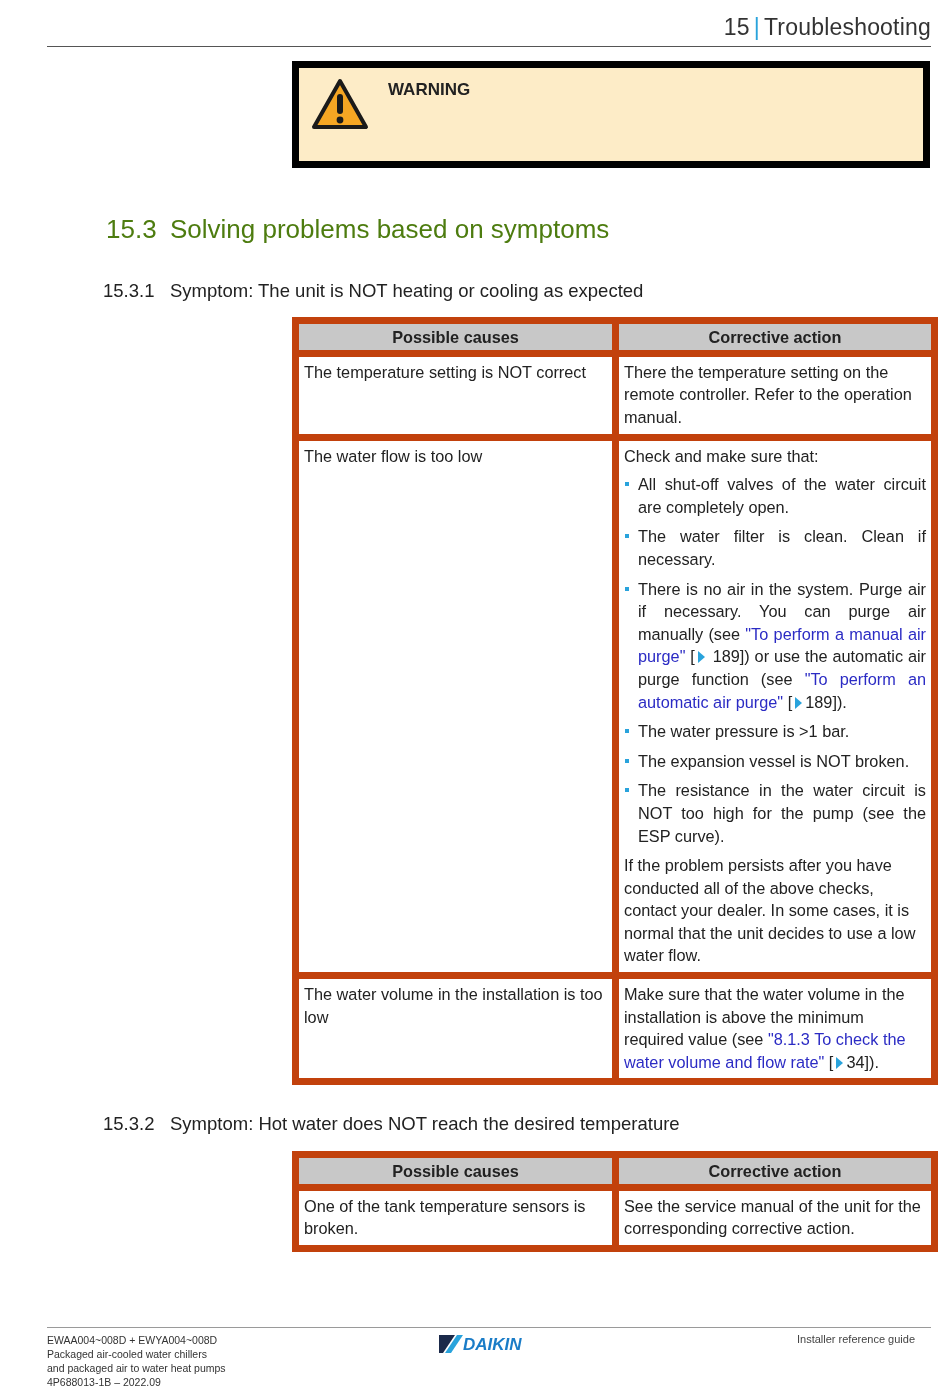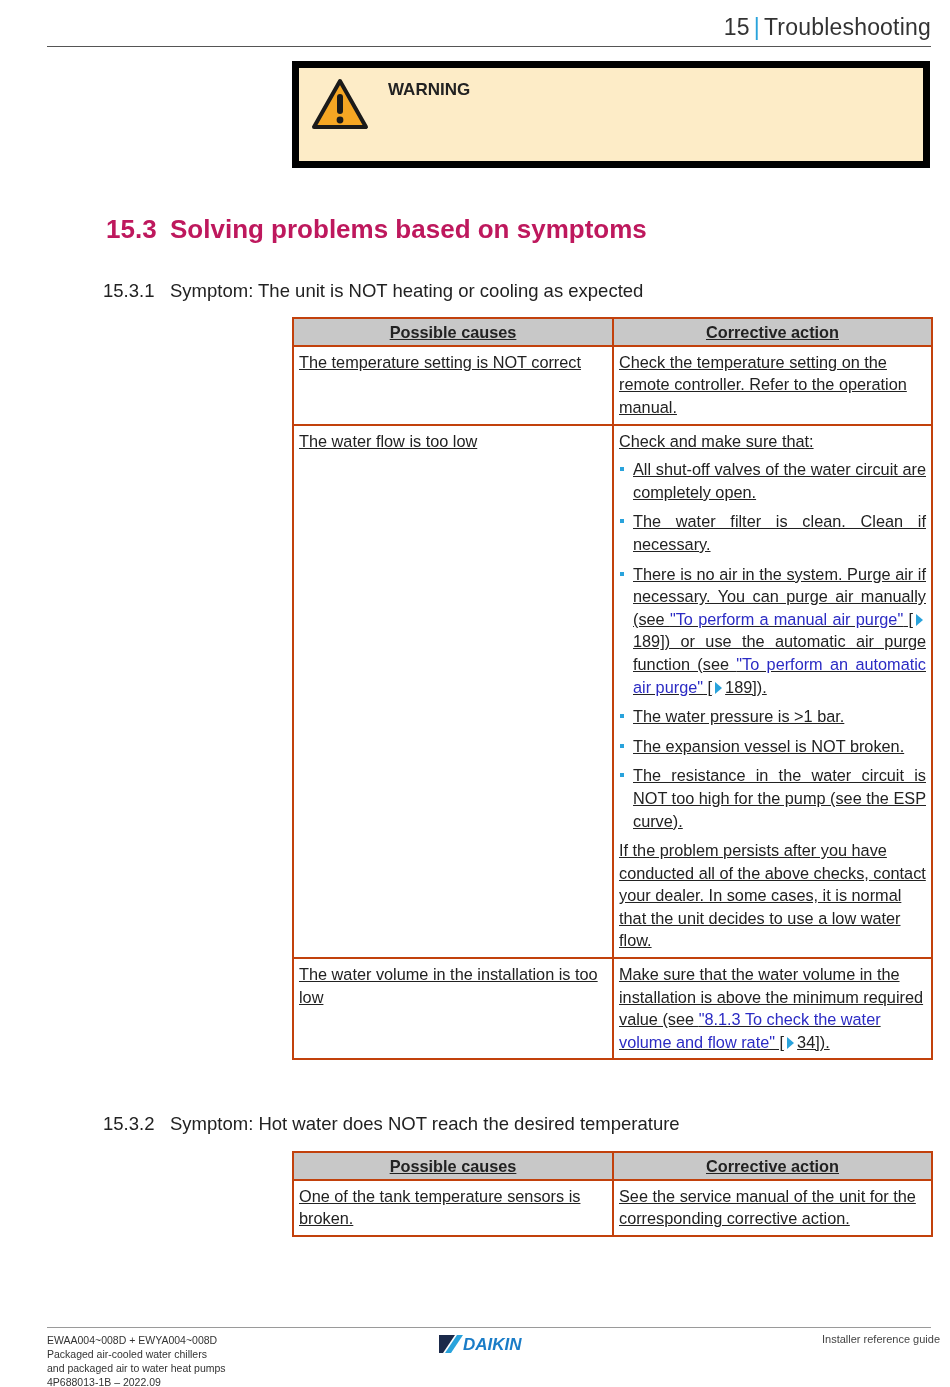--- a/index.html
+++ b/index.html
@@ -27,38 +27,37 @@
       position: absolute; left: 89px; top: 12px;
       font-size: 17px; font-weight: bold; color: #222;
     }
     .warning-text {
       position: absolute; left: 89px; top: 40px; width: 534px;
       font-size: 13.4px; line-height: 19.5px; text-align: justify; color: #333;
     }
 
     .h2 {
       position: absolute; left: 106px; top: 214px;
-      font-size: 26px; color: #be185d; font-weight: bold;
+      font-size: 26px; color: #4d7c0f; font-weight: normal;
     }
     .h2 .num { display: inline-block; width: 64px; }
     .h3 {
       position: absolute; left: 103px;
       font-size: 18.5px; color: #222; font-weight: normal;
     }
     .h3 .num { display: inline-block; width: 67px; }
 
     table.trouble {
       position: absolute; left: 292px; width: 639px;
       border-collapse: collapse; table-layout: fixed;
       font-size: 16.3px; line-height: 22.6px; color: #222;
     }
     table.trouble th, table.trouble td {
-      border: 2px solid #c2410c; vertical-align: top;
+      border: 7px solid #c2410c; vertical-align: top;
       padding: 4px 5px 5px 5px;
-      text-decoration: underline;
     }
     table.trouble th {
       background: #c8c8c8; font-weight: bold; text-align: center;
       padding: 2px 5px 1px 5px;
     }
     table.trouble col.c1 { width: 320px; }
     table.trouble col.c2 { width: 319px; }
     .cell-p { margin: 0; }
     ul.bullets { list-style: none; margin: 6px 0 0 0; padding: 0; }
     ul.bullets li {
@@ -80,21 +79,21 @@
     .footer-rule {
       position: absolute; left: 47px; right: 19px; top: 1327px;
       border-top: 1px solid #9a9a9a;
     }
     .footer-left {
       position: absolute; left: 47px; top: 1333px;
       font-size: 10.5px; line-height: 14px; color: #333;
     }
     .footer-logo { position: absolute; left: 439px; top: 1333px; }
     .footer-right-label {
-      position: absolute; right: 10px; top: 1333px;
+      position: absolute; right: 35px; top: 1333px;
       font-size: 11px; color: #444;
     }
     .footer-page {
       position: absolute; right: 19px; top: 1428px;
       font-size: 19px; color: #222;
     }
   </style>
 </head>
 <body>
 
@@ -127,21 +126,21 @@
     </colgroup>
   <thead>
     <tr>
       <th>Possible causes</th>
       <th>Corrective action</th>
     </tr>
   </thead>
   <tbody>
     <tr>
       <td>The temperature setting is NOT correct</td>
-      <td style="height: 68px;">Check the temperature setting on the remote controller. Refer to the operation manual.</td>
+      <td style="height: 68px;">There the temperature setting on the remote controller. Refer to the operation manual.</td>
     </tr>
     <tr>
       <td>The water flow is too low</td>
       <td>
         <p class="cell-p">Check and make sure that:</p>
         <ul class="bullets">
           <li>All shut-off valves of the water circuit are completely open.</li>
           <li>The water filter is clean. Clean if necessary.</li>
           <li><span>There is no air in the system. Purge air if necessary. You can purge air manually (see </span><span class="link">"To perform a manual air purge"</span><span> [</span><span class="ref-arrow"></span><span> 189]) or use the automatic air purge function (see </span><span class="link">"To perform an automatic air purge"</span><span> [</span><span class="ref-arrow"></span><span>189]).</span></li>
           <li>The water pressure is &gt;1 bar.</li>

